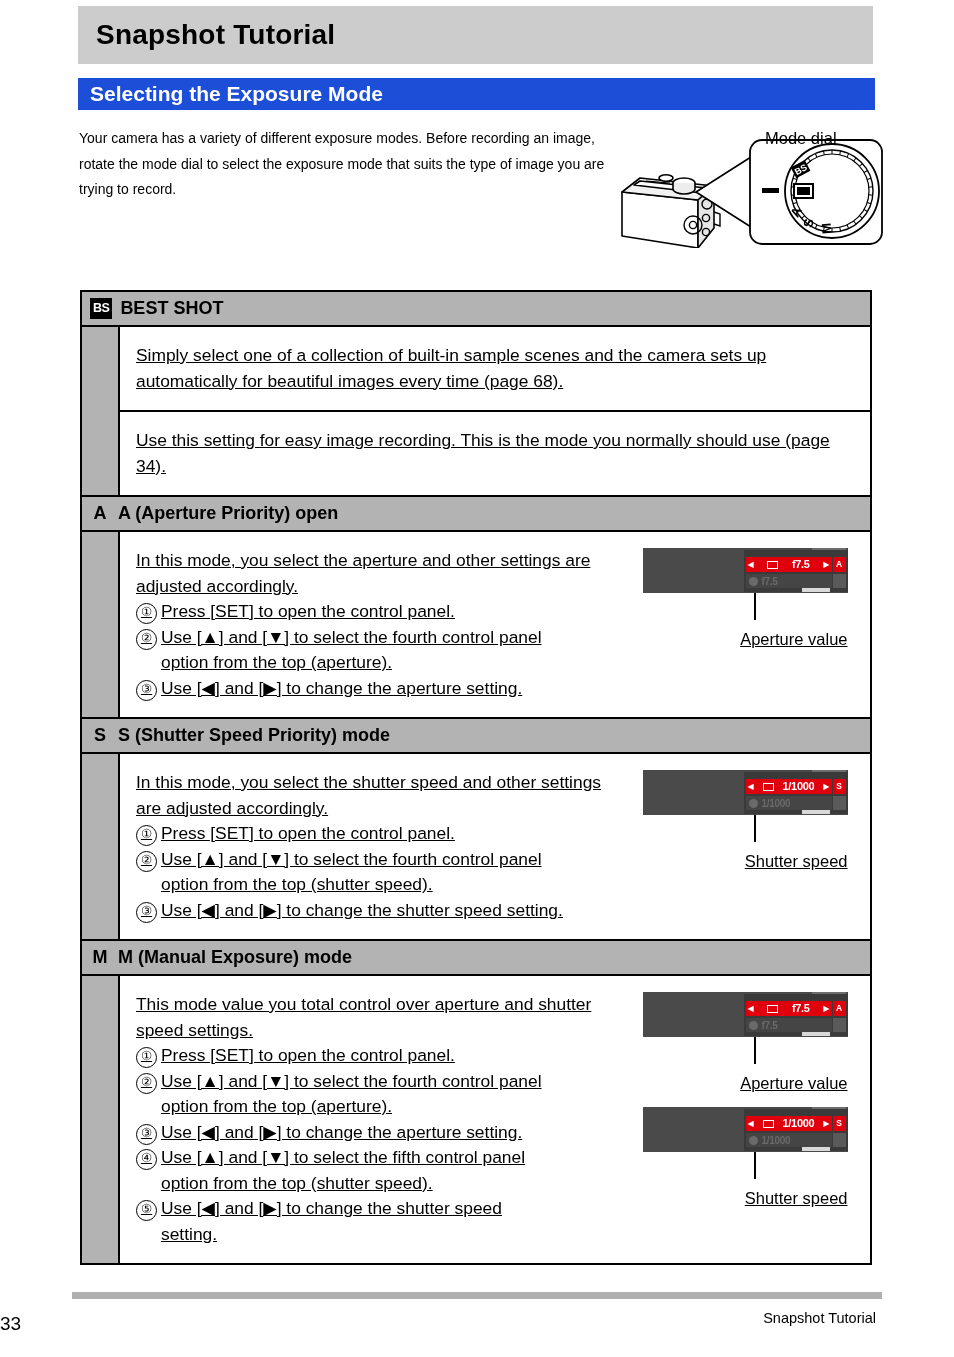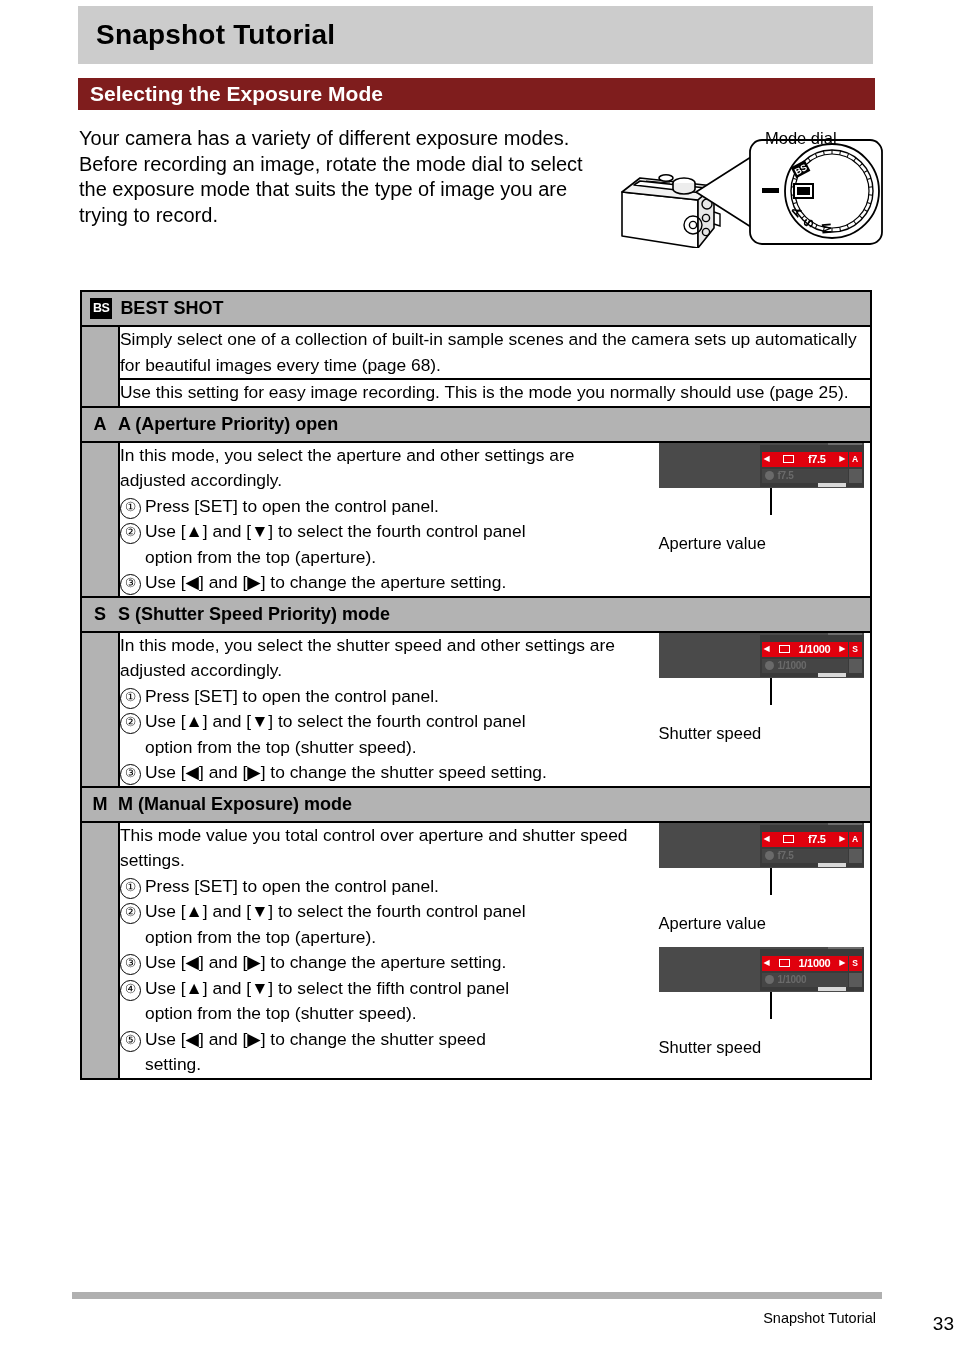--- a/index.html
+++ b/index.html
@@ -36,38 +36,38 @@
     color: #000;
   }
 
   
   .section-band {
     position: absolute;
     left: 78px;
     top: 78px;
     width: 797px;
     height: 32px;
-    background: #7f1d1d;
+    background: #1d4ed8;
     display: flex;
     align-items: center;
   }
   .section-band-text {
     color: #ffffff;
     font-size: 21px;
     font-weight: bold;
     padding-left: 12px;
   }
 
   
   .intro-text {
     position: absolute;
     left: 79px;
     top: 126px;
     width: 530px;
-    font-size: 20px;
+    font-size: 14px;
     line-height: 25.5px;
     color: #000;
   }
 
   
   .dial-figure {
     position: absolute;
     left: 610px;
     top: 128px;
     width: 280px;
@@ -143,22 +143,23 @@
   .glyph-letter {
     display: inline-block;
     width: 20px;
     text-align: center;
     font-size: 18px;
     font-weight: bold;
   }
 
   
   .body-row td {
-    padding: 0;
+    padding: 16px;
     vertical-align: top;
+    text-decoration: underline;
   }
   .gutter {
     width: 38px;
     background: #b3b3b3;
     border-right: 2px solid #000;
     box-sizing: border-box;
   }
   .content-cell {
     background: #ffffff;
     border-bottom: 2px solid #000;
@@ -321,41 +322,41 @@
   .leader {
     width: 2px;
     height: 27px;
     background: #000;
     margin: 0 auto;
     position: relative;
     left: 10px;
   }
   .lcd-caption {
     font-size: 16.5px;
-    text-align: left;
-    margin-top: 19px;
+    text-align: right;
+    margin-top: 10px;
     white-space: nowrap;
   }
   .lcd-gap { height: 14px; }
 
   
   .footer-rule {
     position: absolute;
     left: 72px;
     top: 1292px;
     width: 810px;
     height: 7px;
     background: #b0b0b0;
   }
   .footer-page {
     position: absolute;
     left: 0;
     top: 1313px;
     width: 954px;
-    text-align: right;
+    text-align: left;
     font-size: 19px;
   }
   .footer-sect {
     position: absolute;
     right: 78px;
     top: 1310px;
     font-size: 14.5px;
   }
 </style>
 </head>
@@ -477,21 +478,21 @@
           </div>
         </div>
       </td>
     </tr>
 
     <tr class="body-row">
       <td class="gutter"></td>
       <td class="content-cell">
         <div class="content-flex">
           <div class="steps">
-            <p class="plain">Use this setting for easy image recording. This is the mode you normally should use (page 25).</p>
+            <p class="plain">Use this setting for easy image recording. This is the mode you normally should use (page 34).</p>
           </div>
         </div>
       </td>
     </tr>
 
     <tr class="hdr-row">
       <td class="hdr-cell" colspan="2">
         <div class="hdr-inner">
           <span class="glyph-letter">A</span>
           <span>A (Aperture Priority) open</span>

